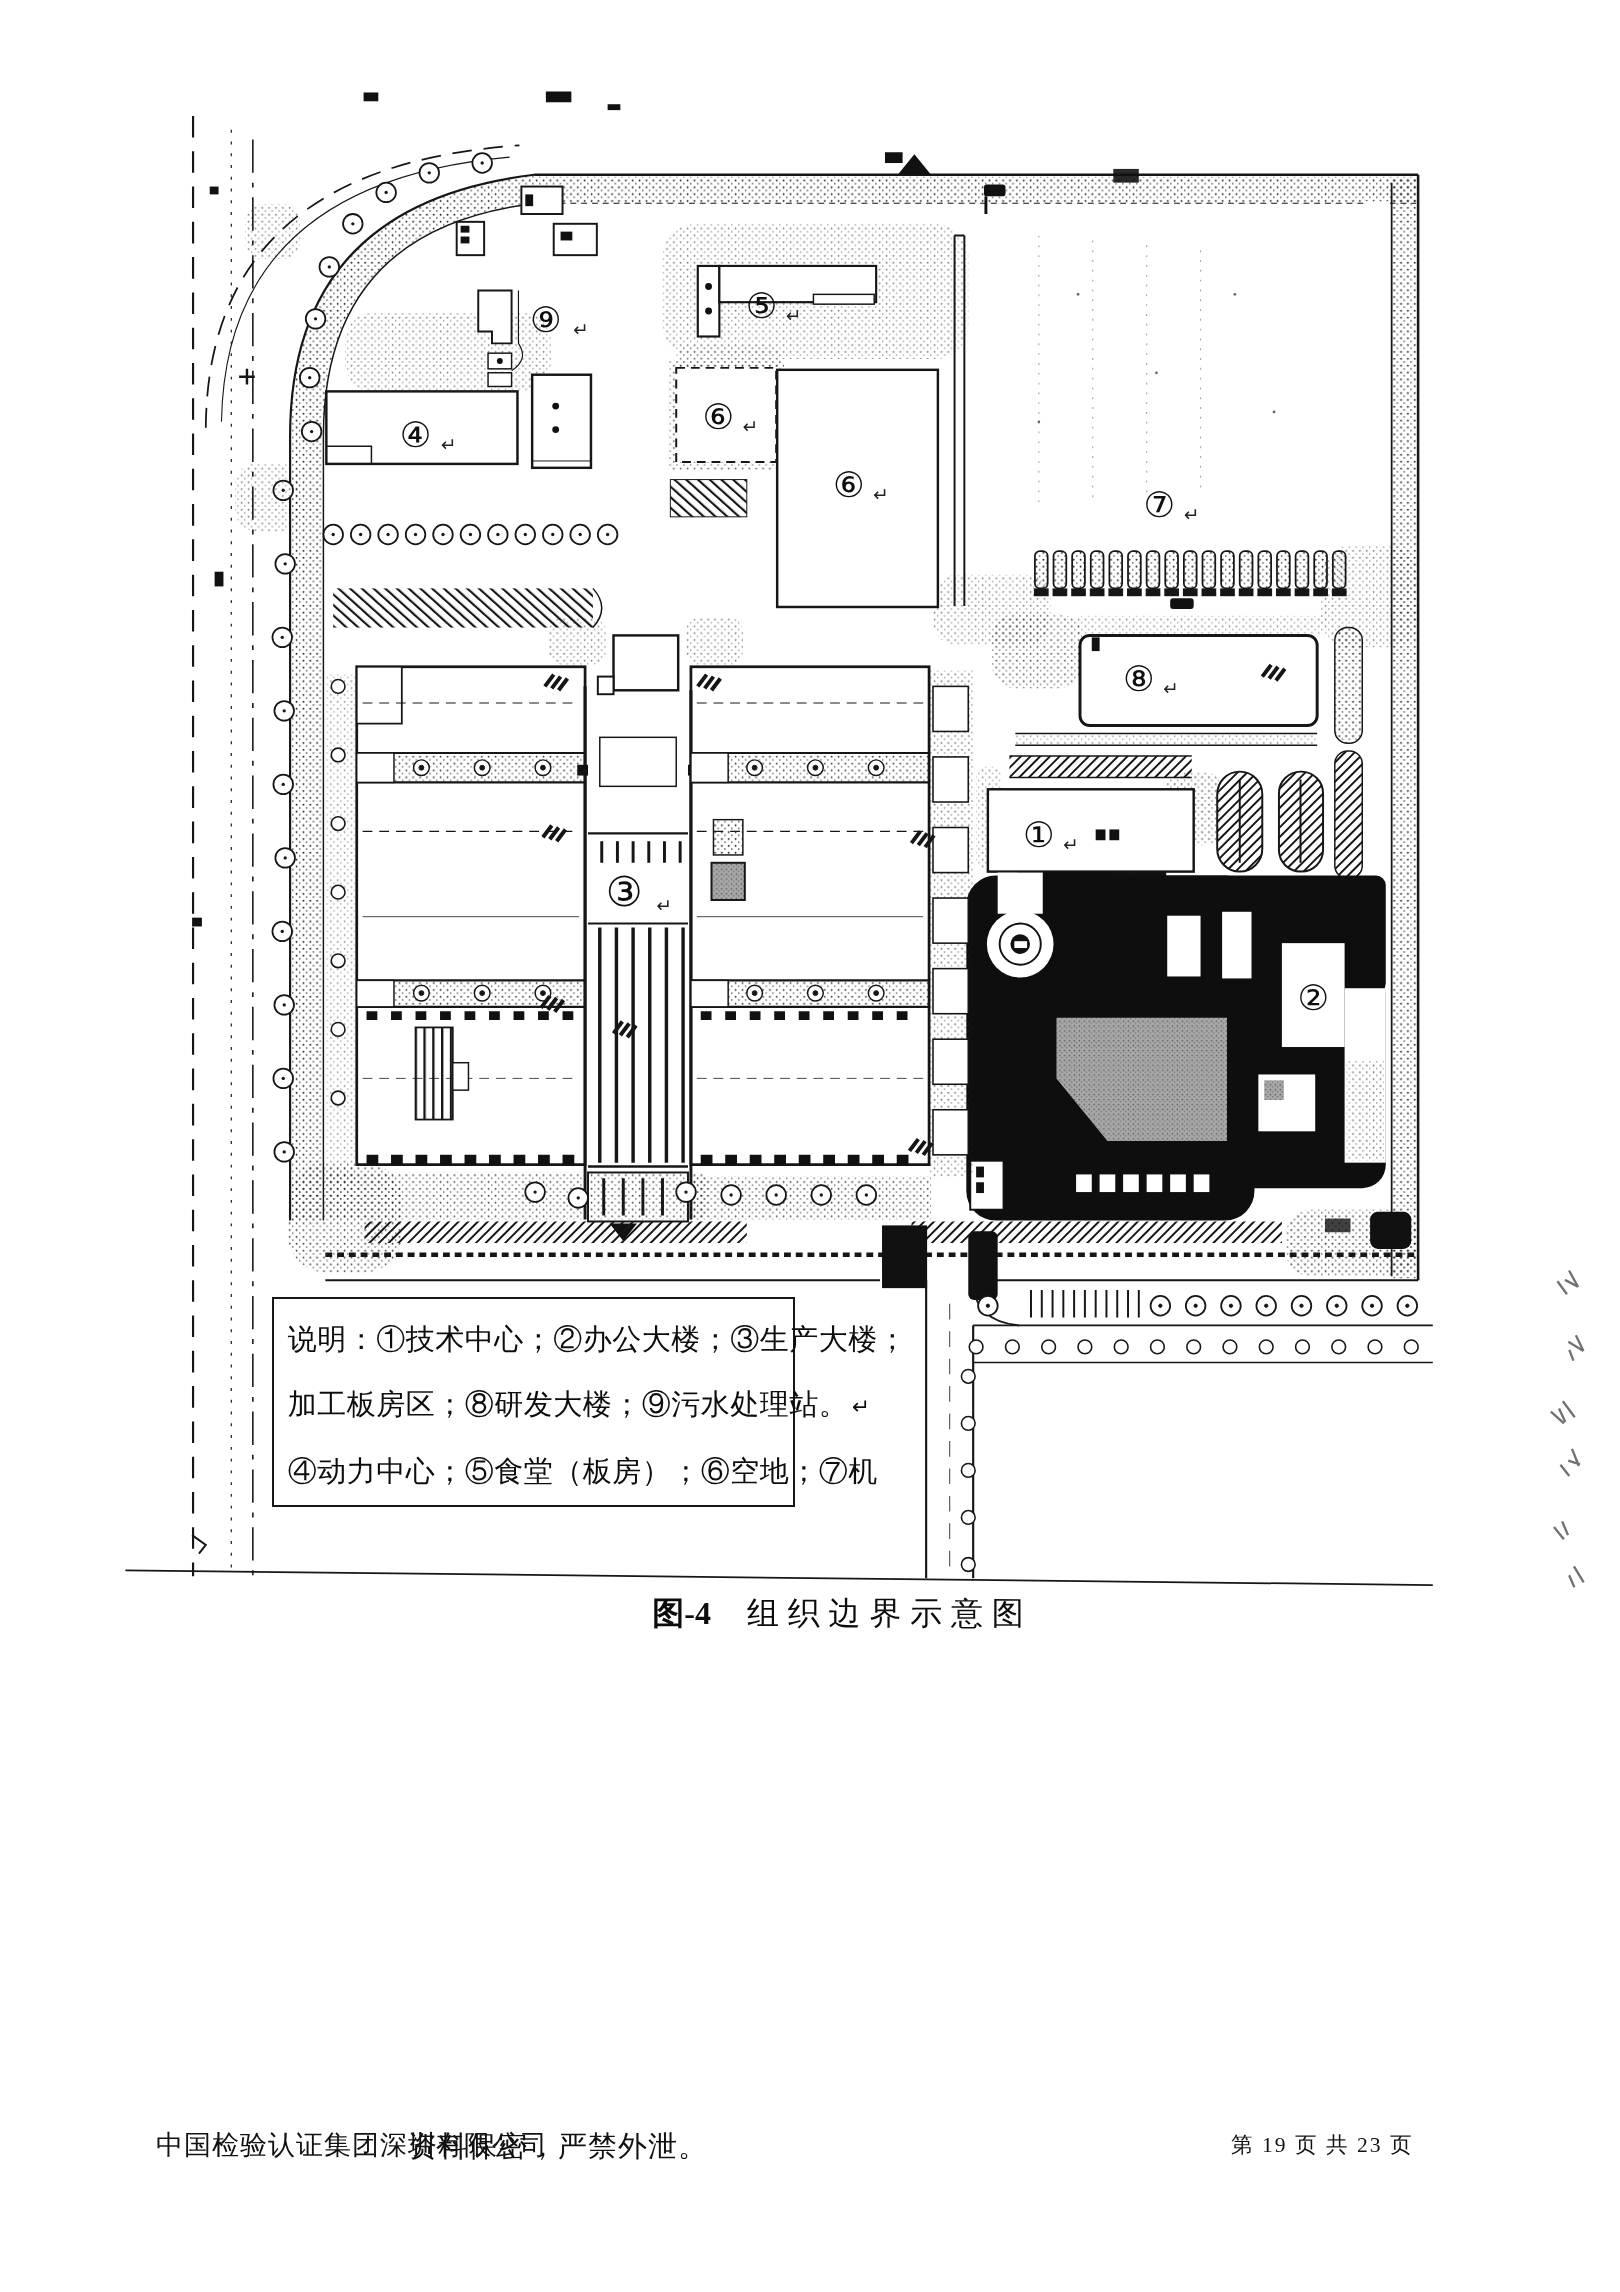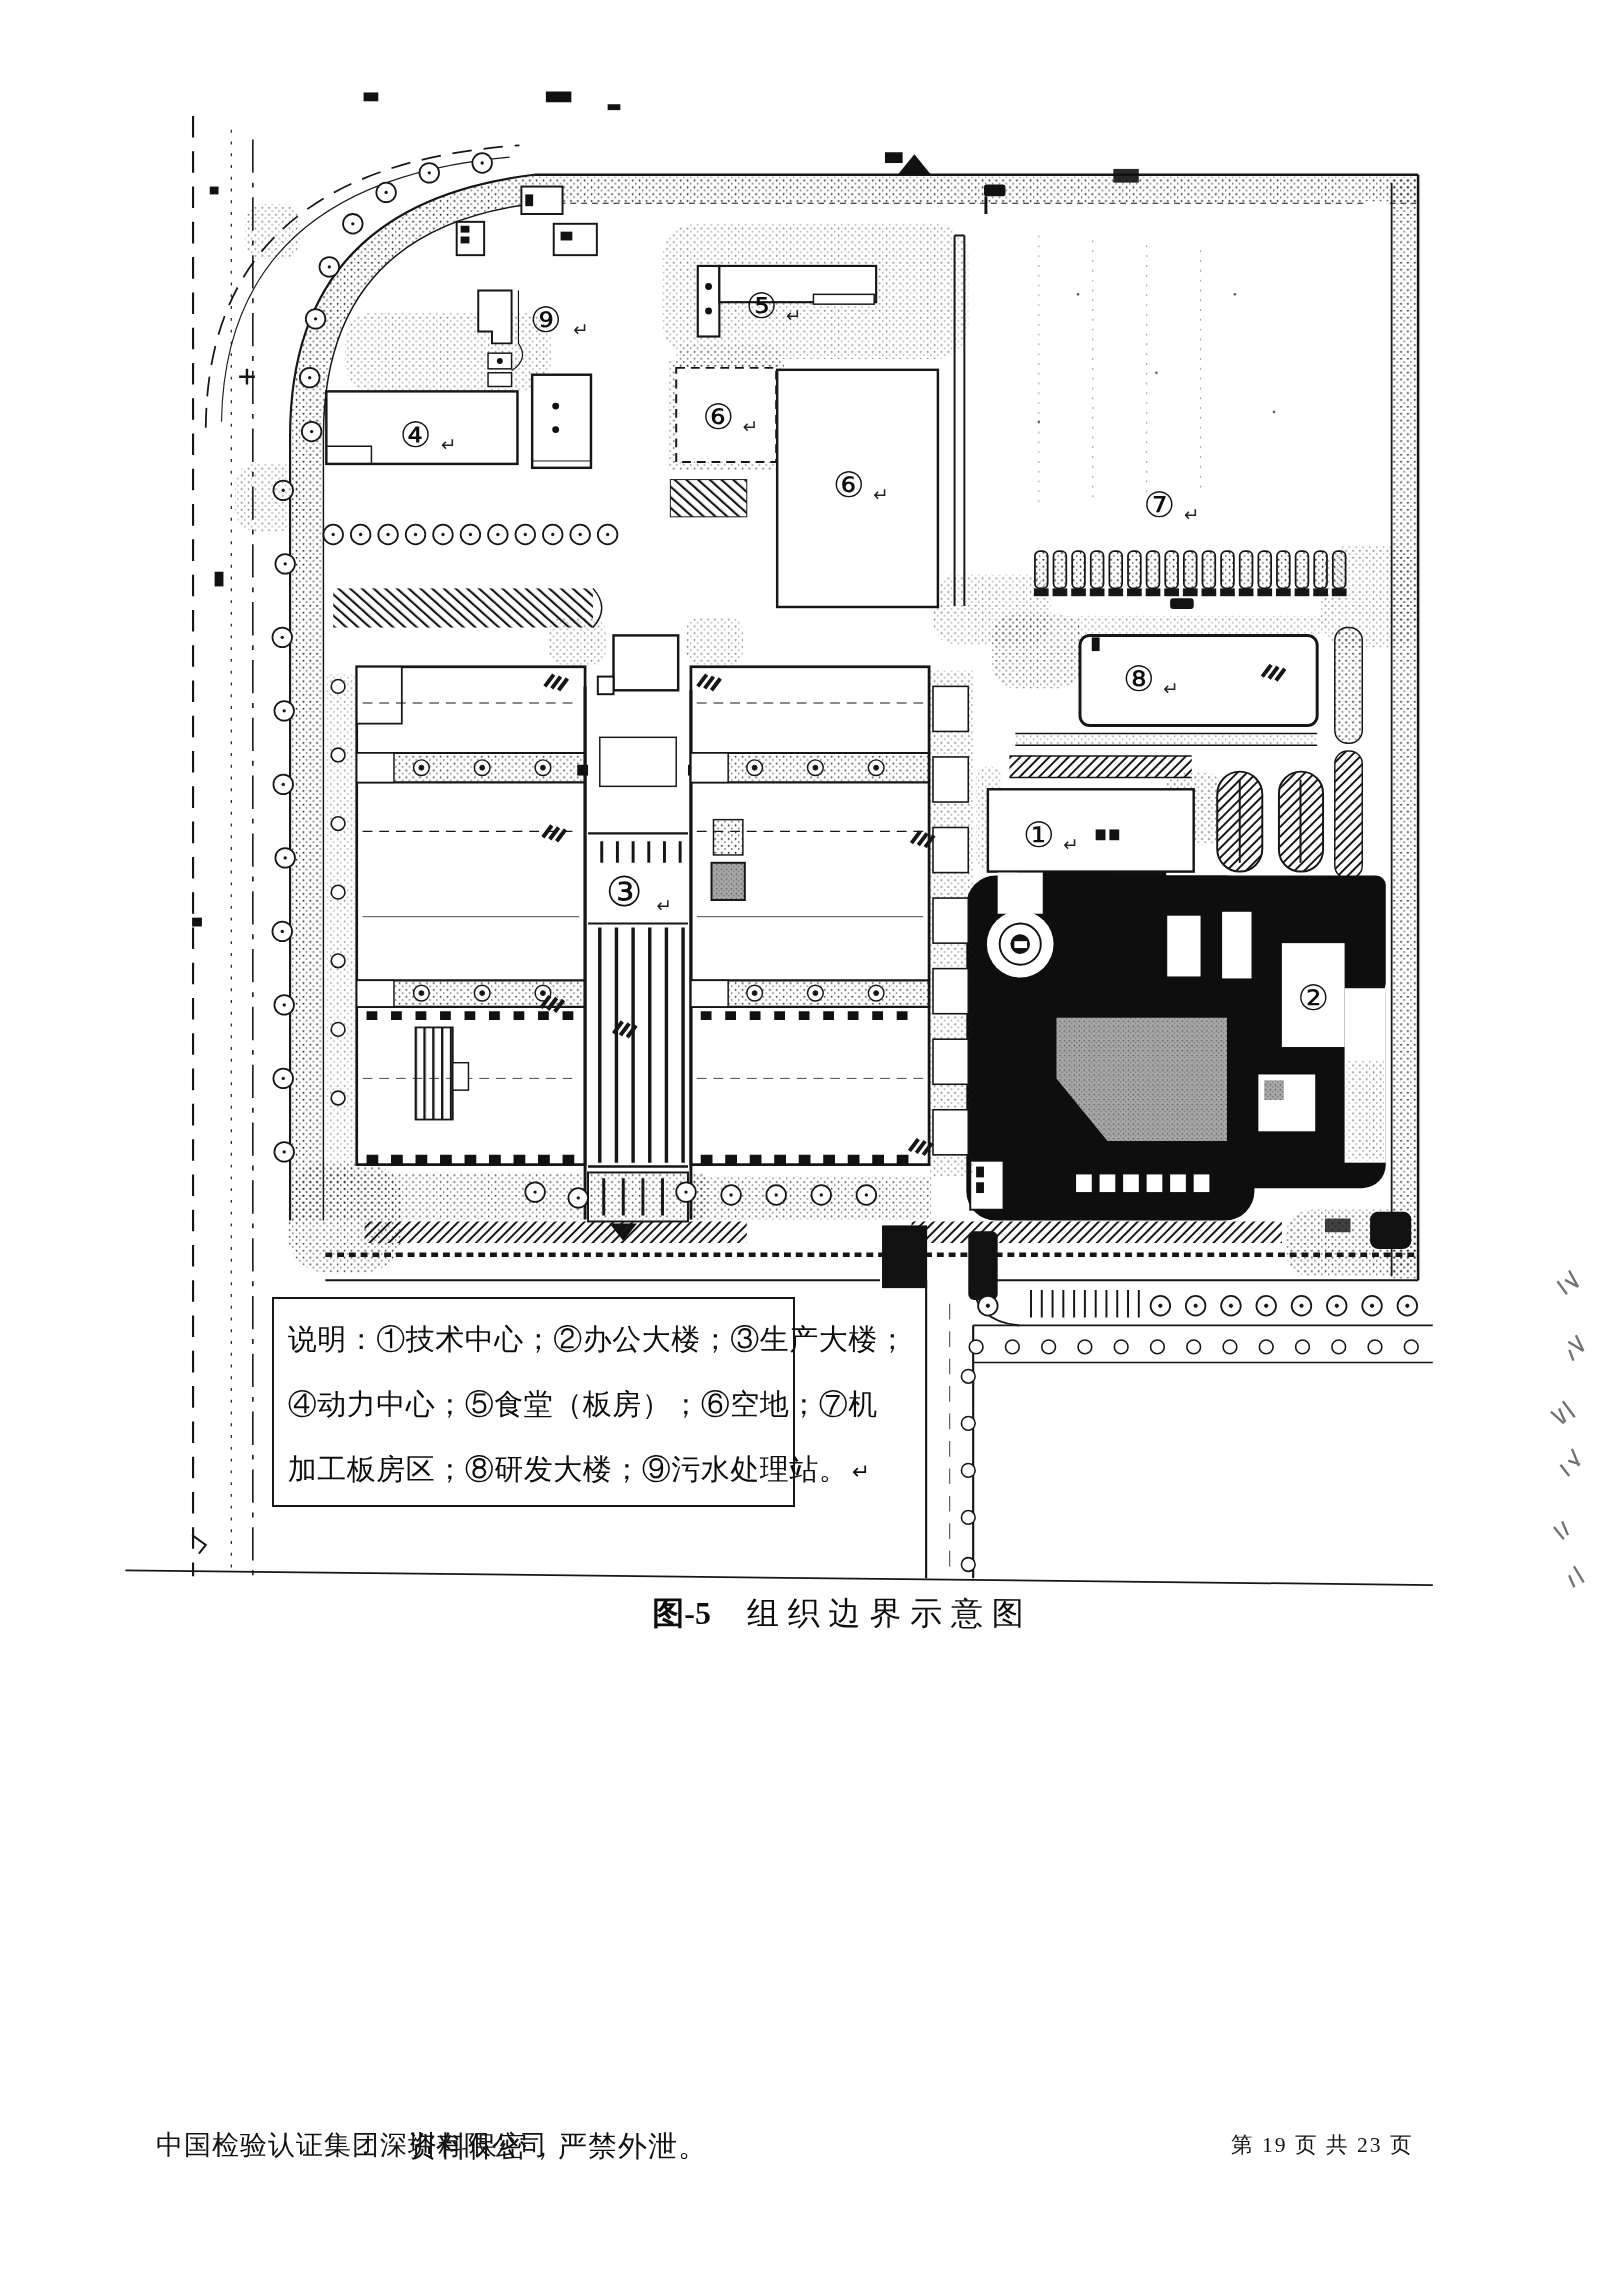--- a/index.html
+++ b/index.html
@@ -473,26 +473,26 @@
     <text class="mlbl" x="1060" y="864">①</text>
     <text class="mret" x="1085" y="868" text-anchor="start">↵</text>
     <text class="mlbl" x="1340" y="1030">②</text>
     <text class="mlbl3" x="637" y="924">③</text>
     <text class="mret" x="670" y="930" text-anchor="start">↵</text>
   </g>
 </svg>
 
 <div class="legend">
   <div>说明：①技术中心；②办公大楼；③生产大楼；</div>
+  <div><span>加工板房区；⑧研发大楼；⑨污水处理站。</span><span class="endmark">↵</span></div>
   <div>④动力中心；⑤食堂（板房）；⑥空地；⑦机</div>
-  <div><span>加工板房区；⑧研发大楼；⑨污水处理站。</span><span class="endmark">↵</span></div>
 </div>
 
 <div class="caption">
-  <span class="cap-label">图-5</span><span class="cap-title">组织边界示意图</span>
+  <span class="cap-label">图-4</span><span class="cap-title">组织边界示意图</span>
 </div>
 
 <div class="footer-company">中国检验认证集团深圳有限公司</div>
 <div class="footer-conf">资料保密，严禁外泄。</div>
 <div class="footer-page">第 19 页 共 23 页</div>
 
 </div>
 
 
 </body></html>

